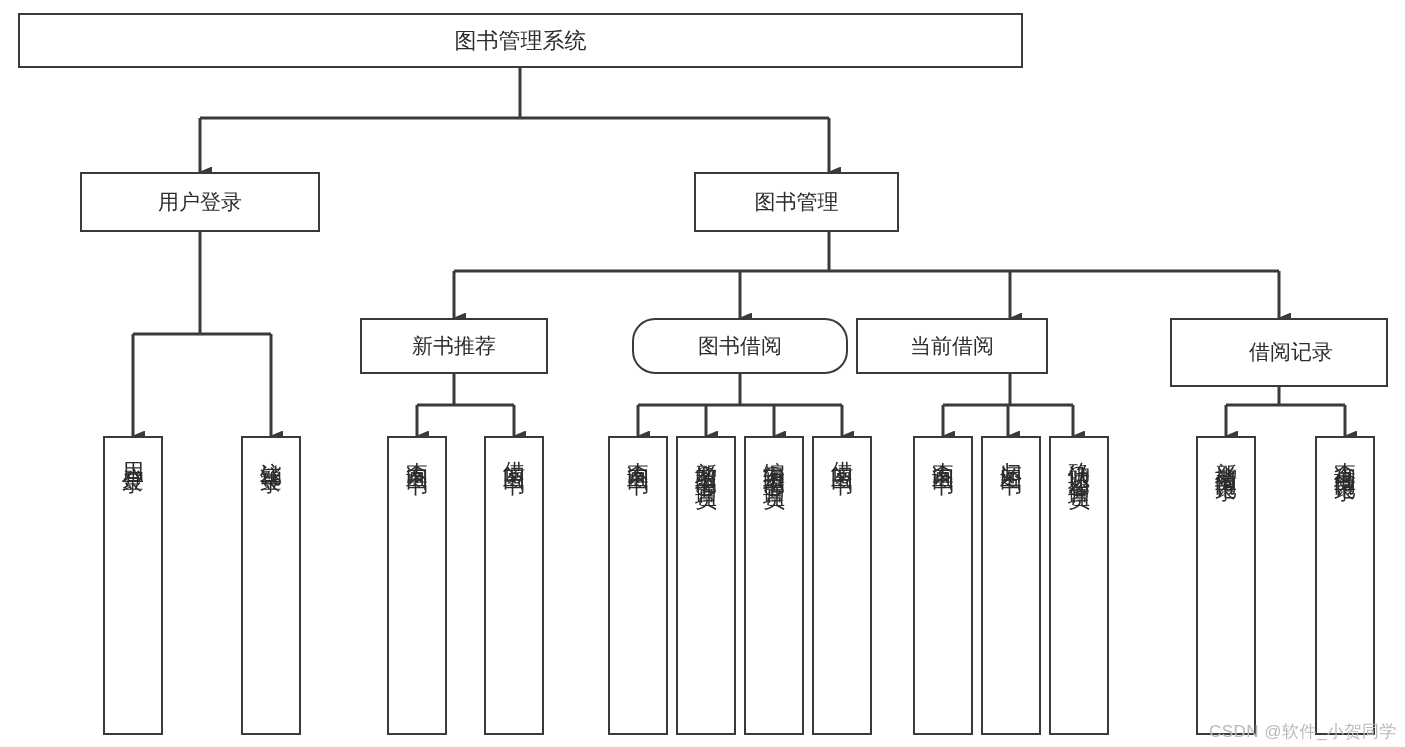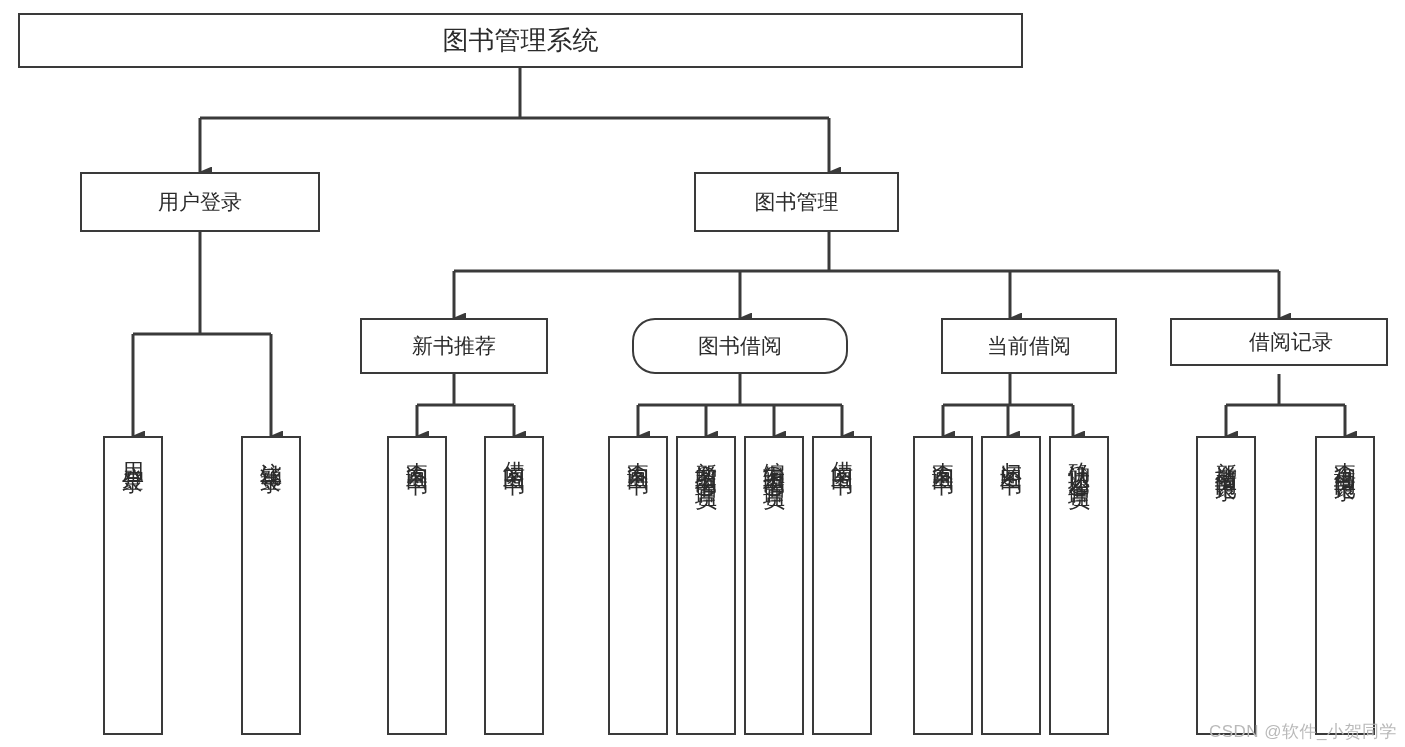--- a/index.html
+++ b/index.html
@@ -5,21 +5,21 @@
   html,body{margin:0;padding:0;background:#ffffff;}
   body{width:1405px;height:747px;overflow:hidden;
        font-family:"Liberation Sans","DejaVu Sans",sans-serif;}
   #stage{position:relative;width:1405px;height:747px;background:#fff;}
   svg#wires{position:absolute;left:0;top:0;width:1405px;height:747px;}
   .node{position:absolute;box-sizing:border-box;background:#ffffff;
         border:2.5px solid #3a3a3a;display:flex;align-items:center;
         justify-content:center;}
   .node .lbl{color:#2b2b2b;text-align:center;line-height:1.15;white-space:nowrap;}
   .node.h .lbl{font-size:21px;}
-  .node.root .lbl{font-size:26px;}
+  .node.root .lbl{font-size:22px;}
   .node.v{padding:6px 0;align-items:flex-start;}
   .node.v .lbl{writing-mode:vertical-rl;text-orientation:upright;
       font-size:22px;letter-spacing:4px;line-height:1;white-space:nowrap;
       height:auto;}
   .watermark{position:absolute;right:8px;bottom:4px;font-size:17px;
       color:#b9b9b9;letter-spacing:.5px;white-space:nowrap;text-align:right;}
 </style>
 </head>
 <body>
 
@@ -85,24 +85,24 @@
   <div class="node h" style="left:694px;top:172px;width:205px;height:60px;">
     <span class="lbl">图书管理</span>
   </div>
 
   <div class="node h" style="left:360px;top:318px;width:188px;height:56px;">
     <span class="lbl">新书推荐</span>
   </div>
   <div class="node h" style="left:632px;top:318px;width:216px;height:56px;border-radius:23px;">
     <span class="lbl">图书借阅</span>
   </div>
-  <div class="node h" style="left:941px;top:318px;width:176px;height:56px;">
+  <div class="node h" style="left:856px;top:318px;width:192px;height:56px;">
     <span class="lbl">当前借阅</span>
   </div>
-  <div class="node h" style="left:1170px;top:318px;width:218px;height:48px;padding-left:24px;">
+  <div class="node h" style="left:1170px;top:318px;width:218px;height:69px;padding-left:24px;">
     <span class="lbl">借阅记录</span>
   </div>
 
   <div class="node v" style="left:103px;top:436px;width:60px;height:299px;">
     <span class="lbl">用户登录</span>
   </div>
   <div class="node v" style="left:241px;top:436px;width:60px;height:299px;">
     <span class="lbl">注销登录</span>
   </div>
 

